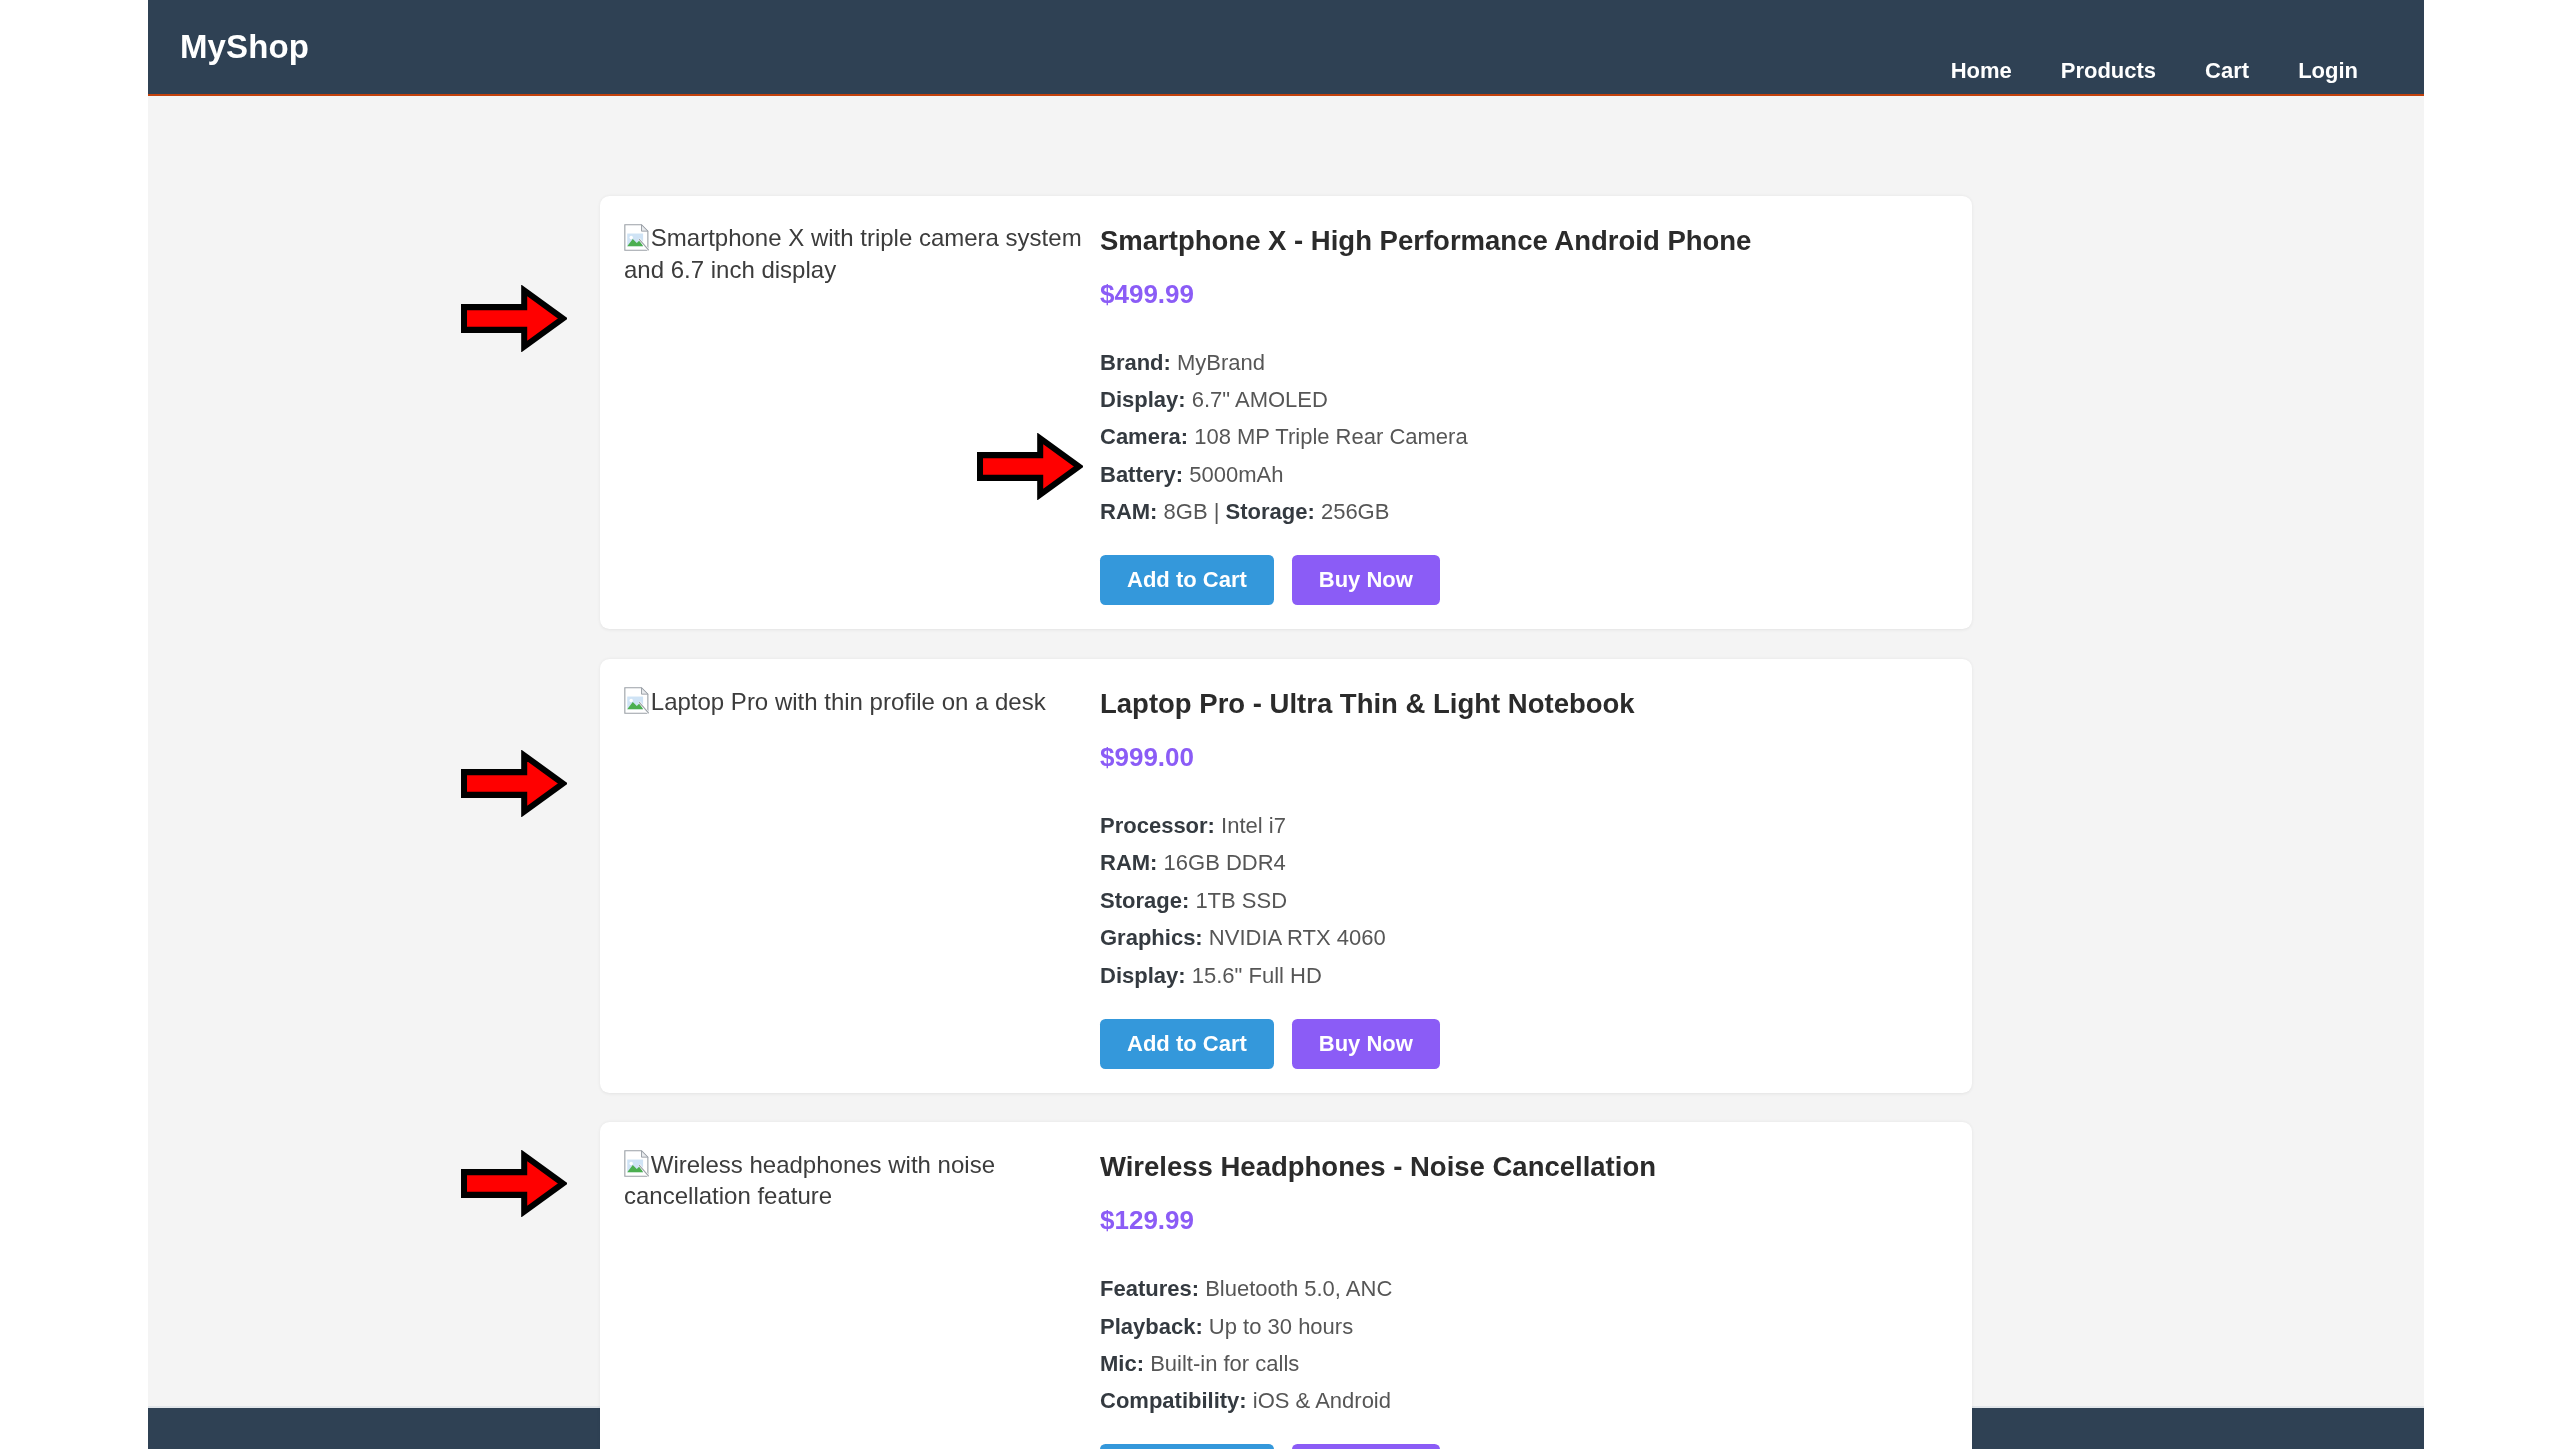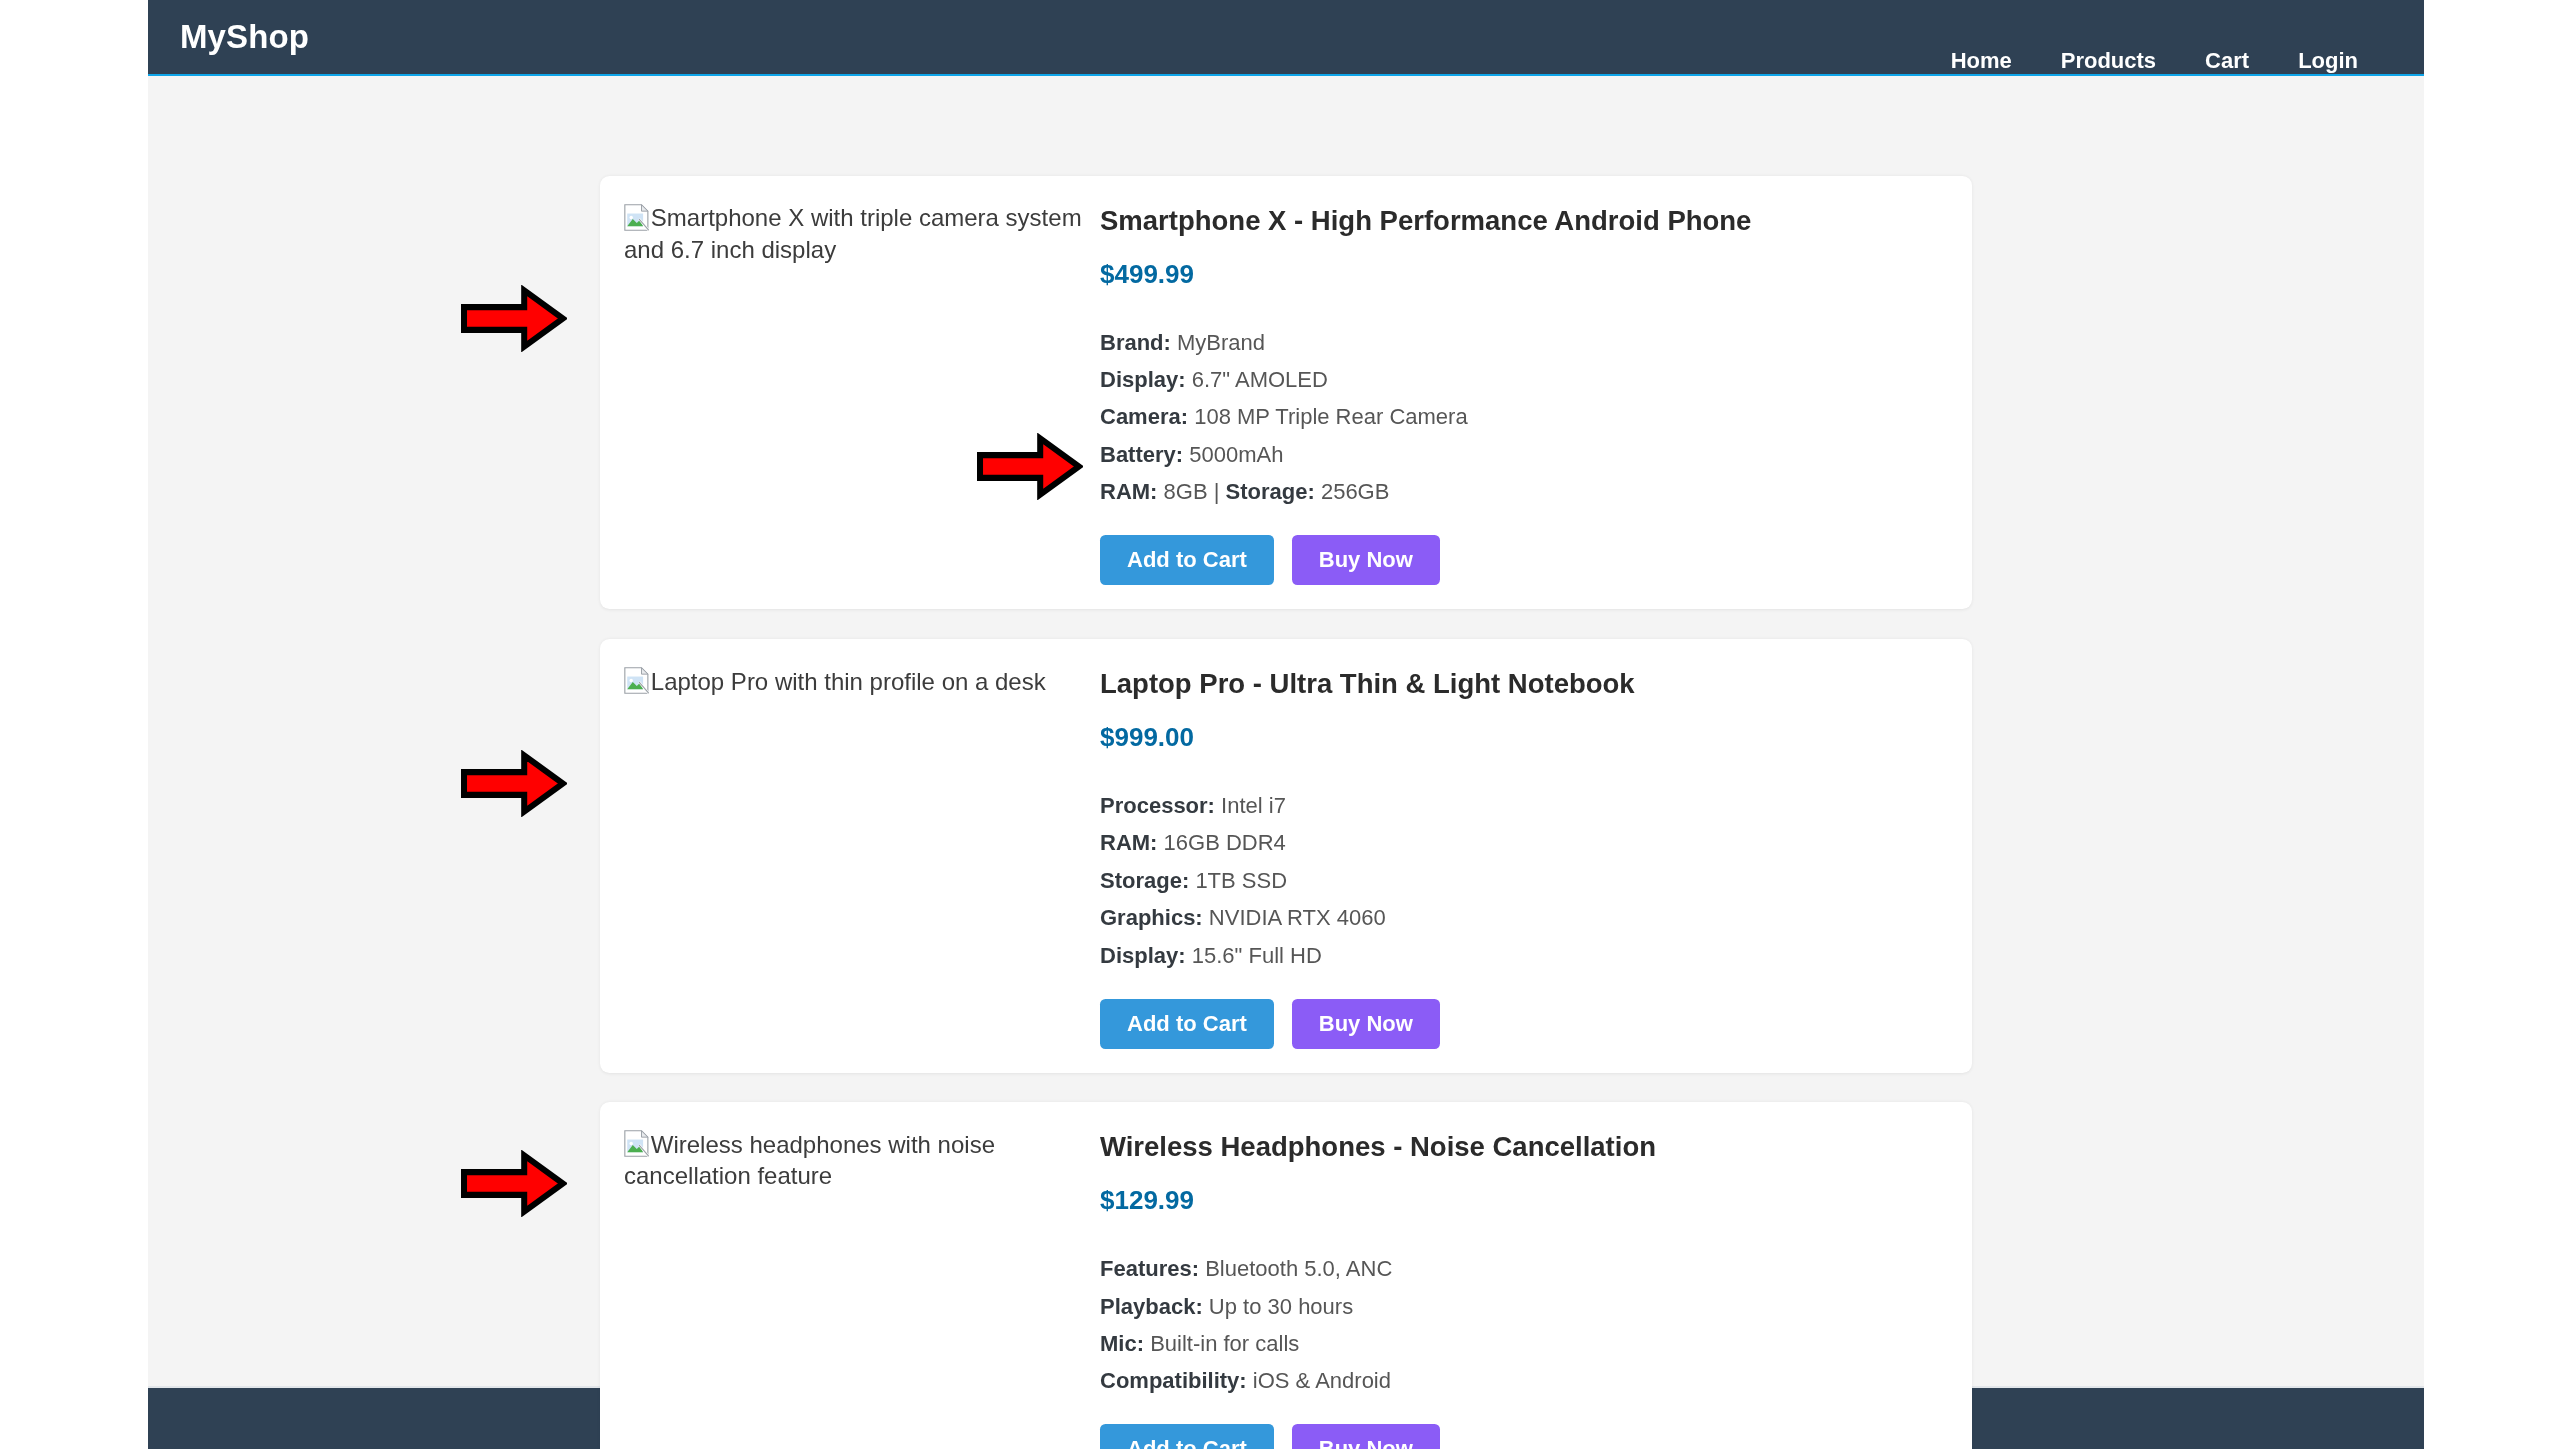--- a/index.html
+++ b/index.html
@@ -18,27 +18,27 @@
     left: 148px;
     top: 0;
     width: 2276px;
     height: 1449px;
     background: #f4f4f4;
     overflow: hidden;
   }
 
   
   .navbar {
-    height: 76px;
+    height: 96px;
     background: #2f4154;
     display: flex;
     align-items: center;
     justify-content: space-between;
     padding: 0 32px;
-    border-bottom: 2px solid #0ea5e9;
+    border-bottom: 2px solid #c2410c;
   }
   .brand {
     color: #ffffff;
     font-size: 33px;
     font-weight: bold;
     letter-spacing: 0.1px;
     white-space: nowrap;
   }
   .nav-links {
     display: flex;
@@ -115,21 +115,21 @@
     font-weight: bold;
     color: #2b2b2b;
     line-height: 1.2;
     margin-bottom: 22px;
     white-space: nowrap;
   }
 
   .product-price {
     font-size: 26px;
     font-weight: bold;
-    color: #0369a1;
+    color: #8b5cf6;
     margin-bottom: 42px;
   }
 
   .spec-list {
     list-style: none;
     margin-bottom: 32px;
   }
   .spec-item {
     font-size: 22px;
     color: #565656;

